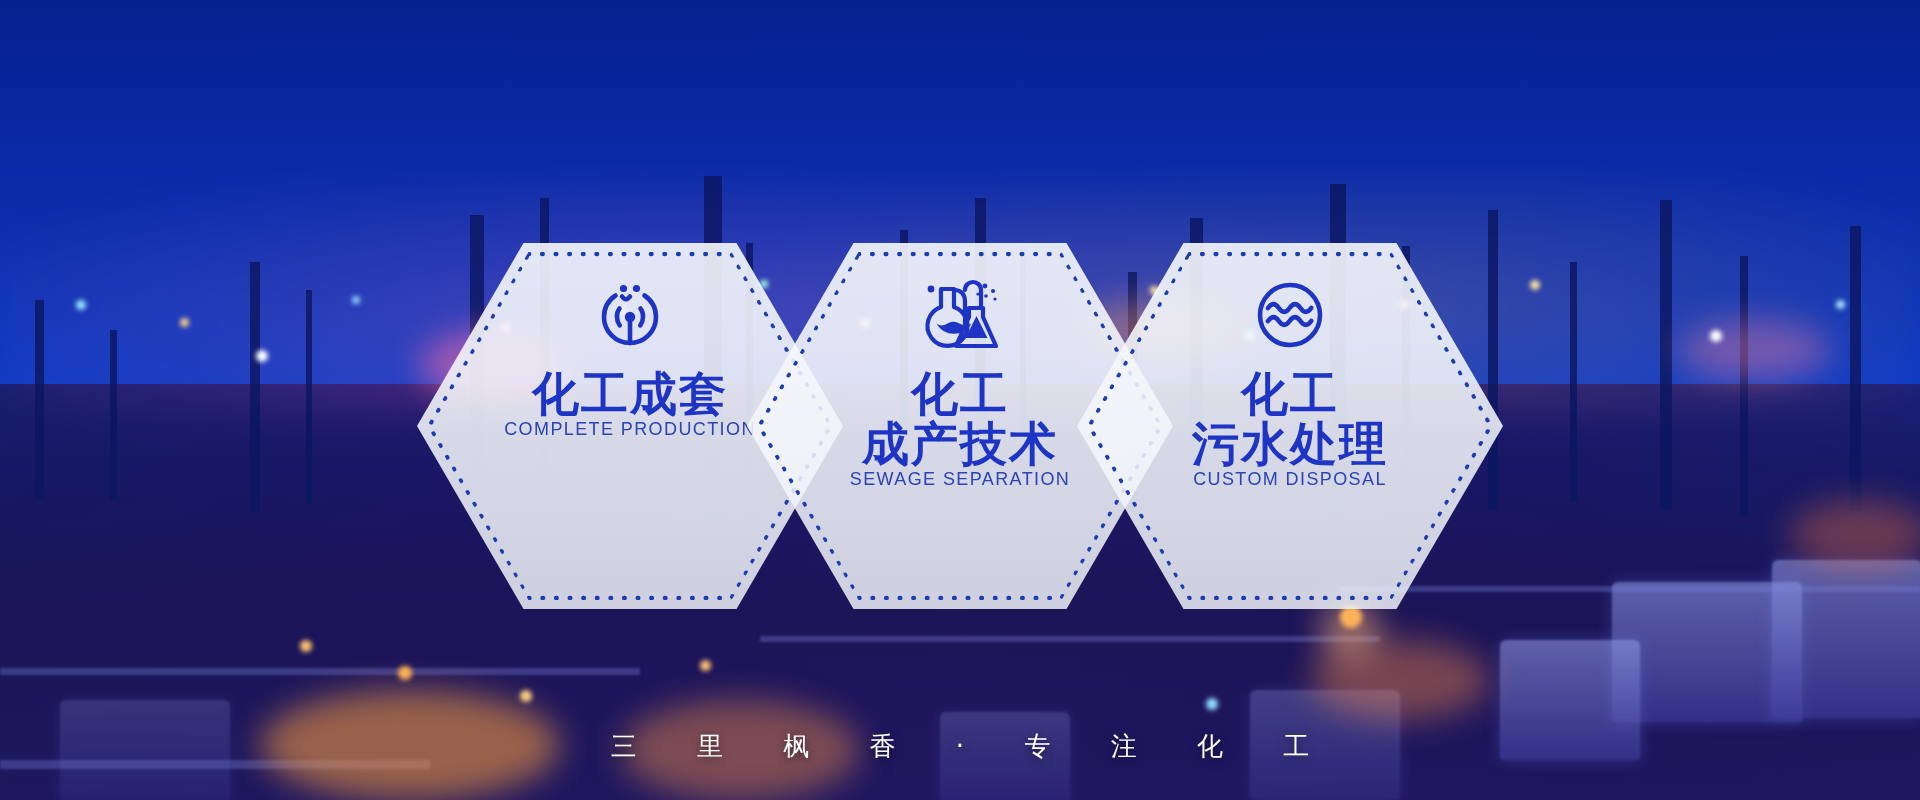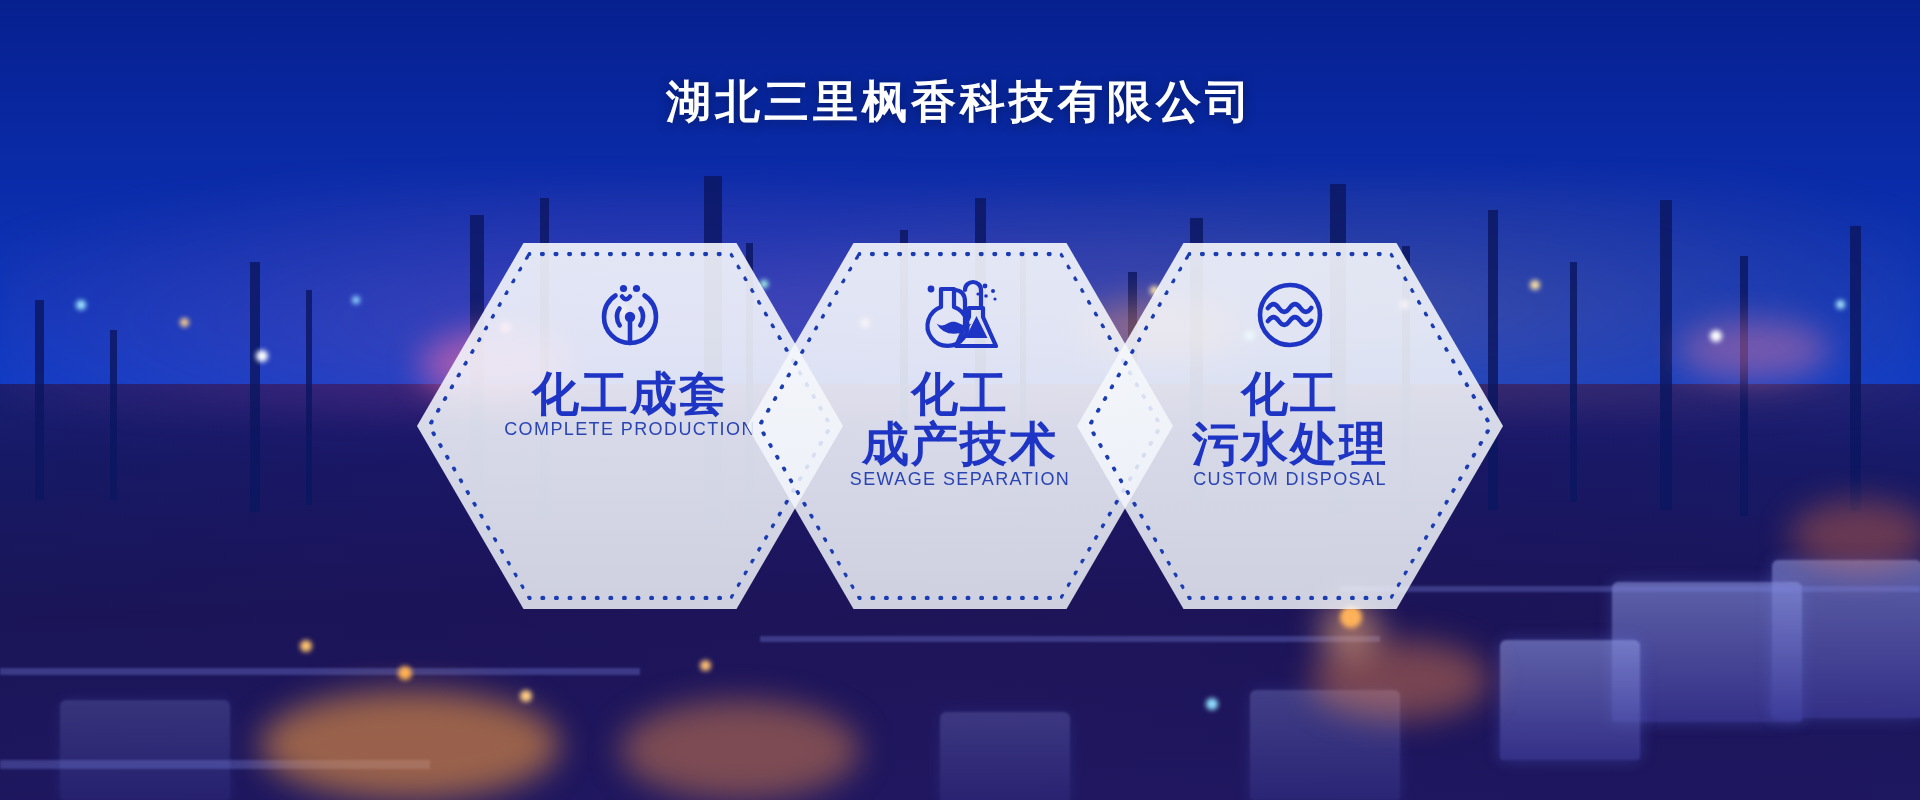--- a/index.html
+++ b/index.html
@@ -170,21 +170,20 @@
     <div class="lamp" style="left:1710px;top:330px; width:12px; height:12px; background:#ffffff;"></div>
     <div class="lamp" style="left:1836px;top:300px; width:9px;  height:9px;  background:#a8e8ff;"></div>
     <div class="lamp" style="left:300px; top:640px; width:12px; height:12px; background:#ffc46a;"></div>
     <div class="lamp" style="left:398px; top:666px; width:14px; height:14px; background:#ffb050;"></div>
     <div class="lamp" style="left:520px; top:690px; width:12px; height:12px; background:#ffcf80;"></div>
     <div class="lamp" style="left:700px; top:660px; width:11px; height:11px; background:#ffc070;"></div>
     <div class="lamp" style="left:1340px;top:606px; width:22px; height:22px; background:#ffb25a;"></div>
     <div class="lamp" style="left:1206px;top:698px; width:12px; height:12px; background:#8fe0ff;"></div>
   </div>
 
-  <div class="title">湖北三里枫香科技有限公司</div>
 
   <div class="hexrow">
 
     <div class="hex">
       <div class="dots">
         <svg viewBox="0 0 406 348" preserveAspectRatio="none">
           <polygon points="101.5,2 304.5,2 404,174 304.5,346 101.5,346 2,174" fill="none" stroke="#1b3db4" stroke-width="4.4" stroke-linecap="round" stroke-dasharray="0.6 13"></polygon>
         </svg>
       </div>
       <div class="hex-inner">
@@ -253,14 +252,15 @@
           </svg>
         </div>
         <div class="cn l1">化工</div>
         <div class="cn l2">污水处理</div>
         <div class="en">CUSTOM DISPOSAL</div>
       </div>
     </div>
 
   </div>
 
+  <div class="slogan">三 里 枫 香 · 专 注 化 工</div>
 
 </div>
 
 </body></html>

